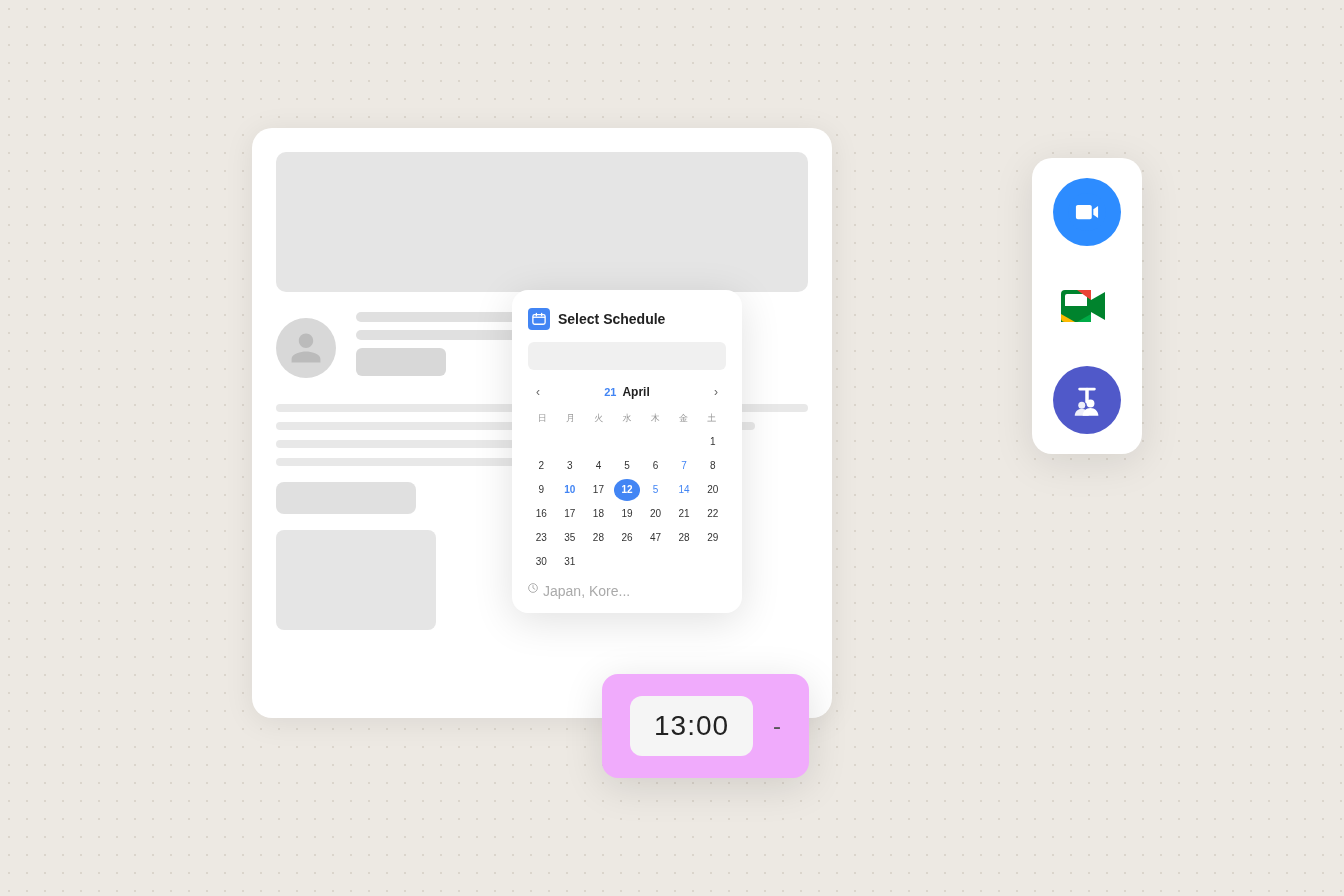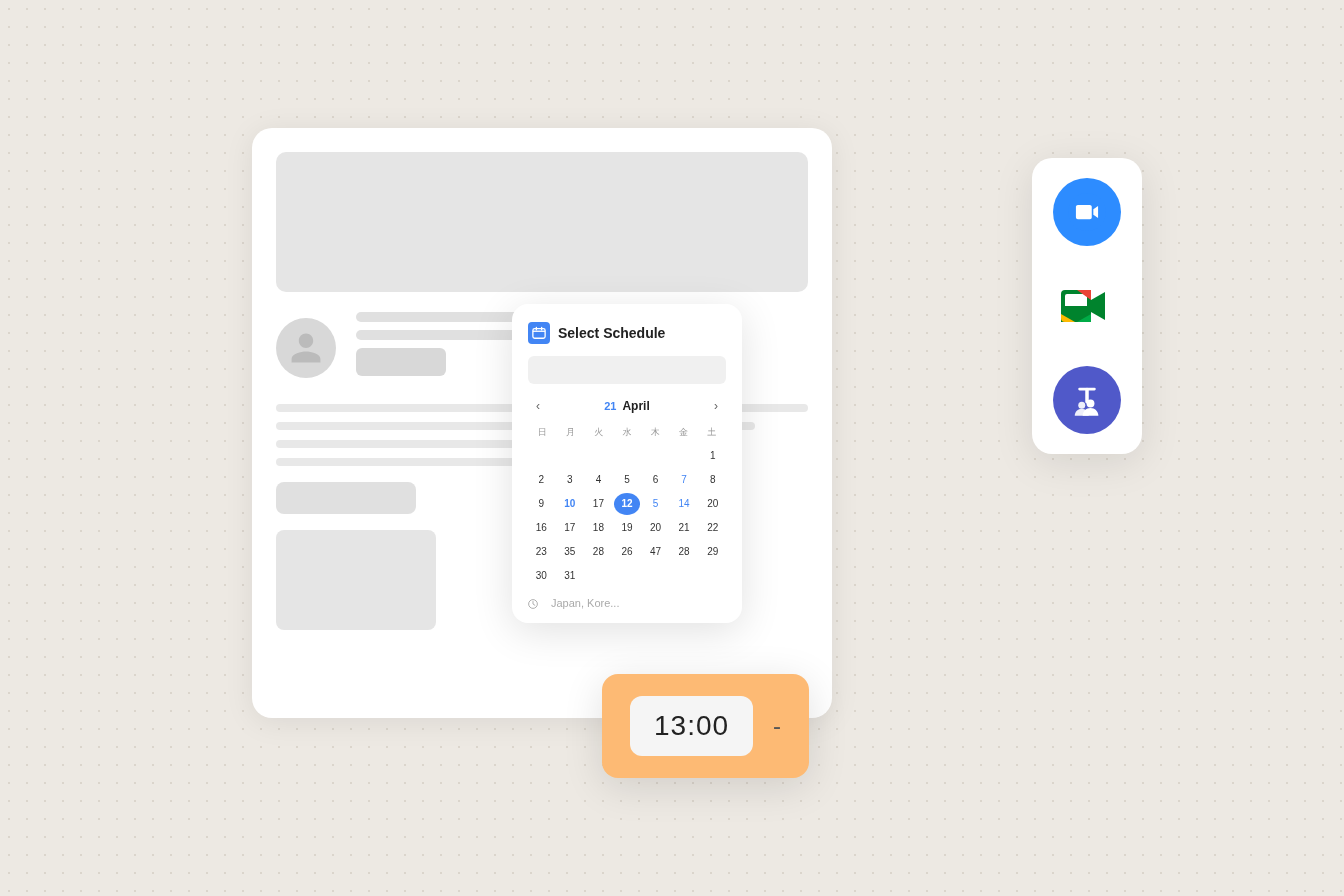--- a/index.html
+++ b/index.html
@@ -129,21 +129,21 @@
     .card-image-placeholder {
       width: 160px;
       height: 100px;
       background: #e5e5e5;
       border-radius: 8px;
     }
 
     
     .calendar-popup {
       position: absolute;
-      top: 206px;
+      top: 192px;
       left: 290px;
       width: 230px;
       background: #fff;
       border-radius: 16px;
       box-shadow: 0 8px 40px rgba(0,0,0,0.12);
       padding: 18px 16px 14px;
       z-index: 10;
     }
 
     .cal-header {
@@ -260,33 +260,33 @@
     .cal-day.highlighted { color: #4285f4; }
 
     .cal-footer {
       margin-top: 10px;
       display: flex;
       align-items: center;
       gap: 4px;
     }
 
     .cal-timezone {
-      font-size: 11px;
+      font-size: 14px;
       color: #aaa;
       display: flex;
-      align-items: flex-end;
-      gap: 13px;
+      align-items: flex-start;
+      gap: 5px;
     }
 
     
     .time-card {
       position: absolute;
       bottom: 20px;
       left: 380px;
-      background: #fdba74;
+      background: #f0abfc;
       border-radius: 16px;
       box-shadow: 0 8px 40px rgba(0,0,0,0.12);
       padding: 22px 28px;
       display: flex;
       align-items: center;
       gap: 20px;
       z-index: 10;
     }
 
     .time-block {

